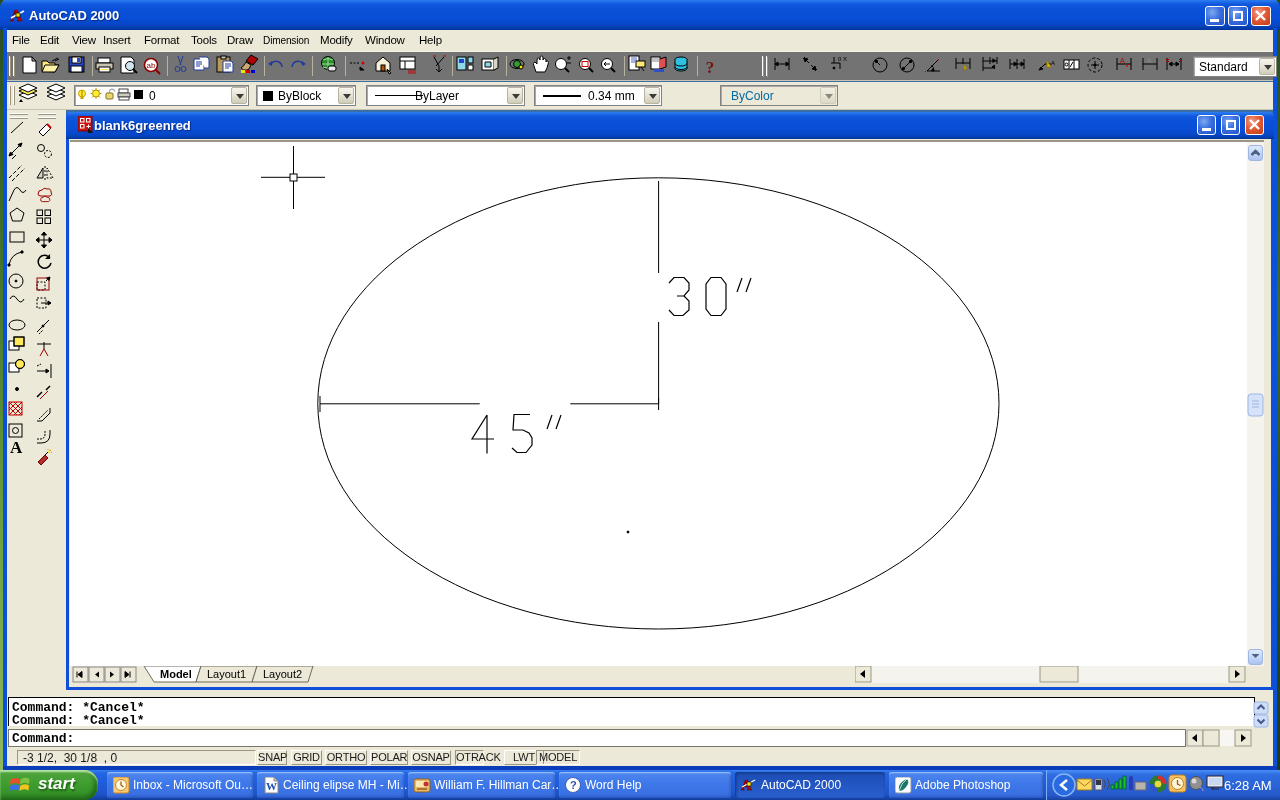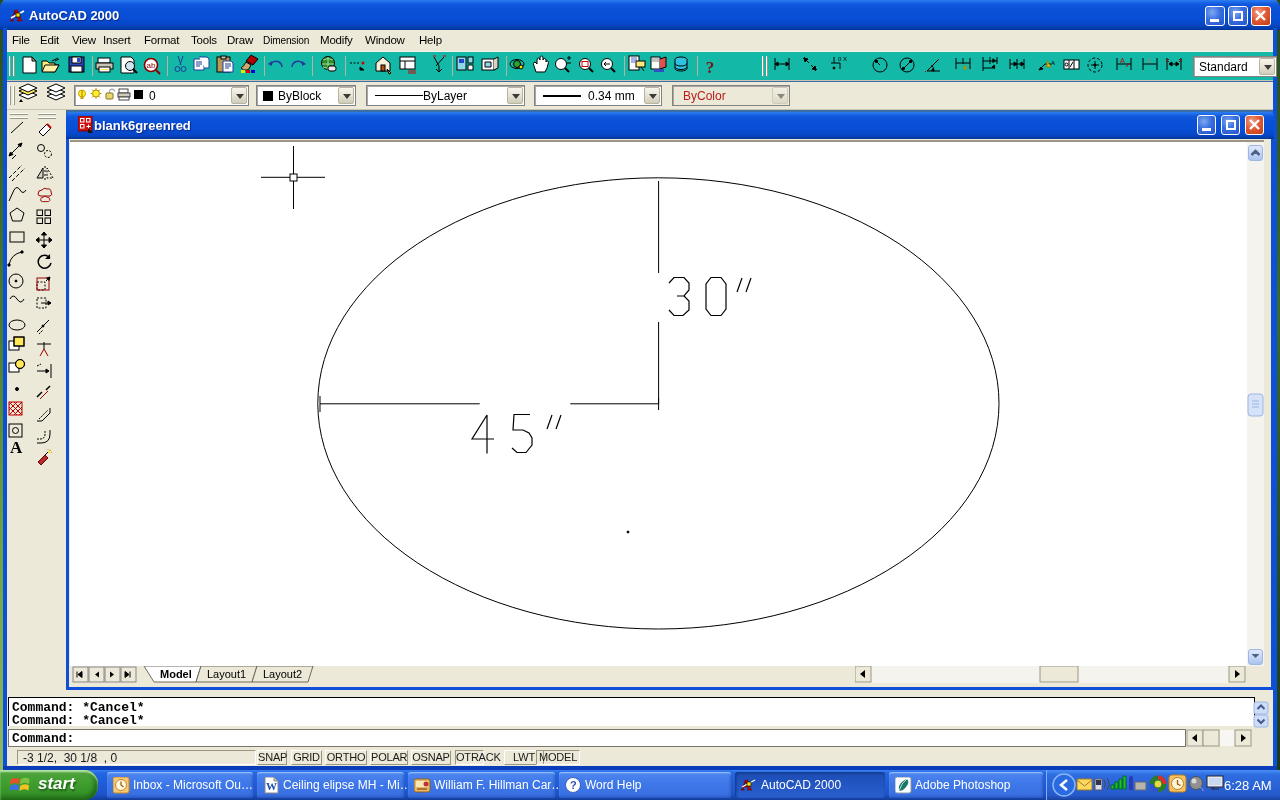--- a/index.html
+++ b/index.html
@@ -22,26 +22,26 @@
   color:#fff; }
 #btnMin1 { left:1205px; background:radial-gradient(circle at 35% 30%,#7da9ef 0%,#3a6fe0 45%,#2052c8 100%); }
 #btnMax1 { left:1228px; background:radial-gradient(circle at 35% 30%,#7da9ef 0%,#3a6fe0 45%,#2052c8 100%); }
 #btnCls1 { left:1251px; background:radial-gradient(circle at 35% 30%,#f0a088 0%,#e25b38 45%,#c33b11 100%); }
 
 
 #menubar { left:7px; top:30px; width:1266px; height:21px; background:#ece9d8; color:#000; font-size:11.5px; letter-spacing:-0.2px; }
 #menubar span { position:absolute; top:4px; }
 
 
-#tb1 { left:7px; top:51px; width:1266px; height:30px; background:#14b8a6; border-top:1px solid #f6f4ea; border-bottom:1px solid #c9c4b2; }
+#tb1 { left:7px; top:51px; width:1266px; height:30px; background:#737373; border-top:1px solid #f6f4ea; border-bottom:1px solid #c9c4b2; }
 #tb2 { left:7px; top:82px; width:1266px; height:28px; background:#ece9d8; border-bottom:1px solid #c9c4b2; }
 .combo { position:absolute; background:#fff; border:1px solid #848280; box-shadow:inset 1px 1px 0 #aaa8a4; font-size:12px; color:#000; }
 .combo .arr { position:absolute; right:1px; top:1px; bottom:1px; width:16px; background:linear-gradient(180deg,#f7f5ec,#e3dfcf 60%,#d0ccba); border:1px solid #b8b4a2; border-radius:2px; }
 .combo .arr:after { content:""; position:absolute; left:4px; top:6px; border:4px solid transparent; border-top:5px solid #3a3a38; }
-.combo.dis { background:#ece9d8; color:#b91c1c; }
+.combo.dis { background:#ece9d8; color:#0369a1;margin-left:48px; }
 
 
 #leftstrip { left:7px; top:110px; width:59px; height:580px; background:#ece9d8; }
 
 
 #child { left:66px; top:112px; width:1208px; height:578px; background:#ece9d8;
   border:3px solid #0f4fd8; border-top:none; border-radius:4px 4px 2px 2px; }
 #childtitle { position:absolute; left:-3px; top:0px; width:1208px; height:27px; border-radius:4px 4px 0 0;
   background:linear-gradient(180deg,#2a80f2 0%,#2571ec 5%,#1058dd 16%,#0a51d8 34%,#084ed6 62%,#0747c8 84%,#033da9 95%,#02339a 100%); }
 #childtitle .ctext { position:absolute; left:28px; top:6px; color:#fff; font-size:13px; font-weight:bold; text-shadow:1px 1px 1px #0a2a84; }
@@ -460,21 +460,21 @@
       </svg>
       <span class="arr"></span>
     </div>
     <div class="combo" style="left:249px;top:3px;width:100px;height:21px">
         <span style="position:absolute;left:6px;top:5px;width:10px;height:10px;background:#000"></span>
         <span style="position:absolute;left:21px;top:3px">ByBlock</span>
         <span class="arr"></span>
       </div>
     <div class="combo" style="left:359px;top:3px;width:159px;height:21px">
         <span style="position:absolute;left:8px;top:9px;width:48px;border-top:1px solid #000"></span>
-        <span style="position:absolute;left:56px;top:3px">ByLayer</span>
+        <span style="position:absolute;left:48px;top:3px">ByLayer</span>
         <span class="arr"></span>
       </div>
     <div class="combo" style="left:527px;top:3px;width:128px;height:21px">
         <span style="position:absolute;left:8px;top:9px;width:38px;border-top:2px solid #000"></span>
         <span style="position:absolute;left:53px;top:3px">0.34 mm</span>
         <span class="arr"></span>
       </div>
     <div class="combo dis" style="left:665px;top:3px;width:118px;height:21px">
         <span style="position:absolute;left:10px;top:3px">ByColor</span>
         <span class="arr" style="opacity:.55"></span>

